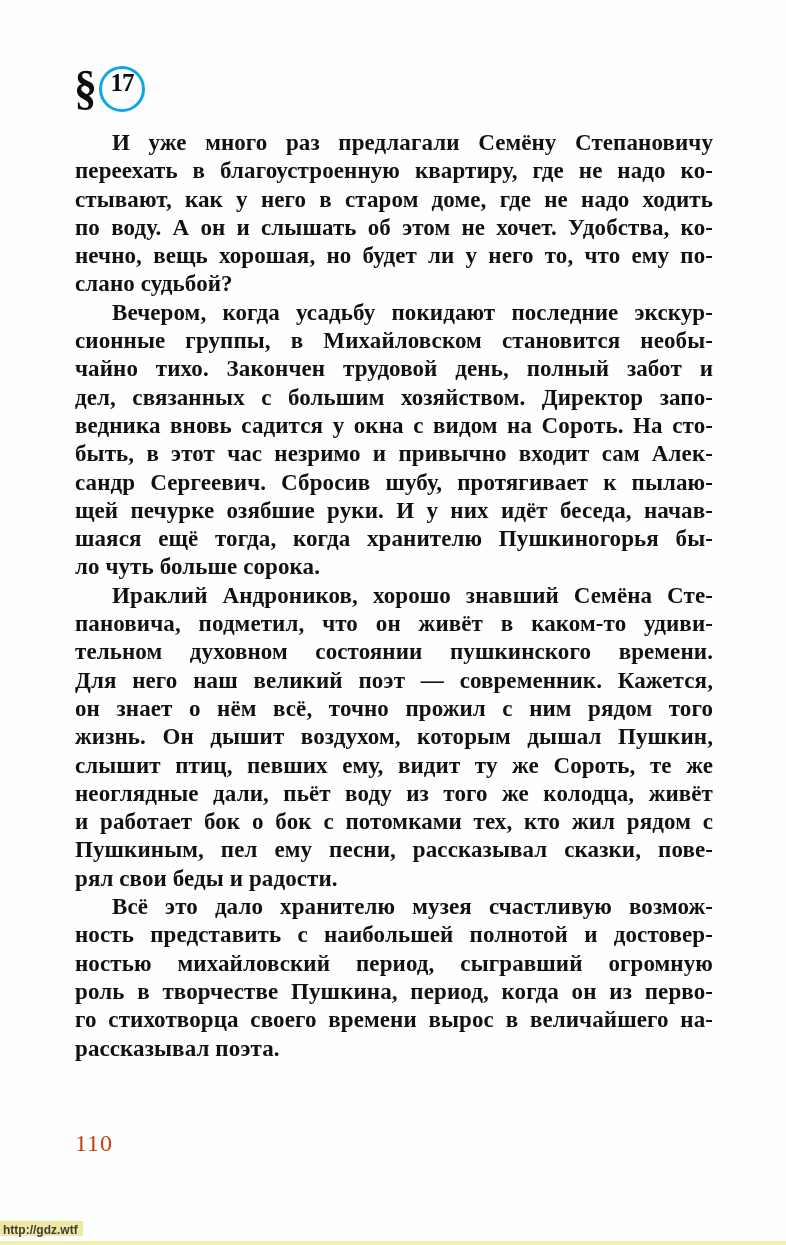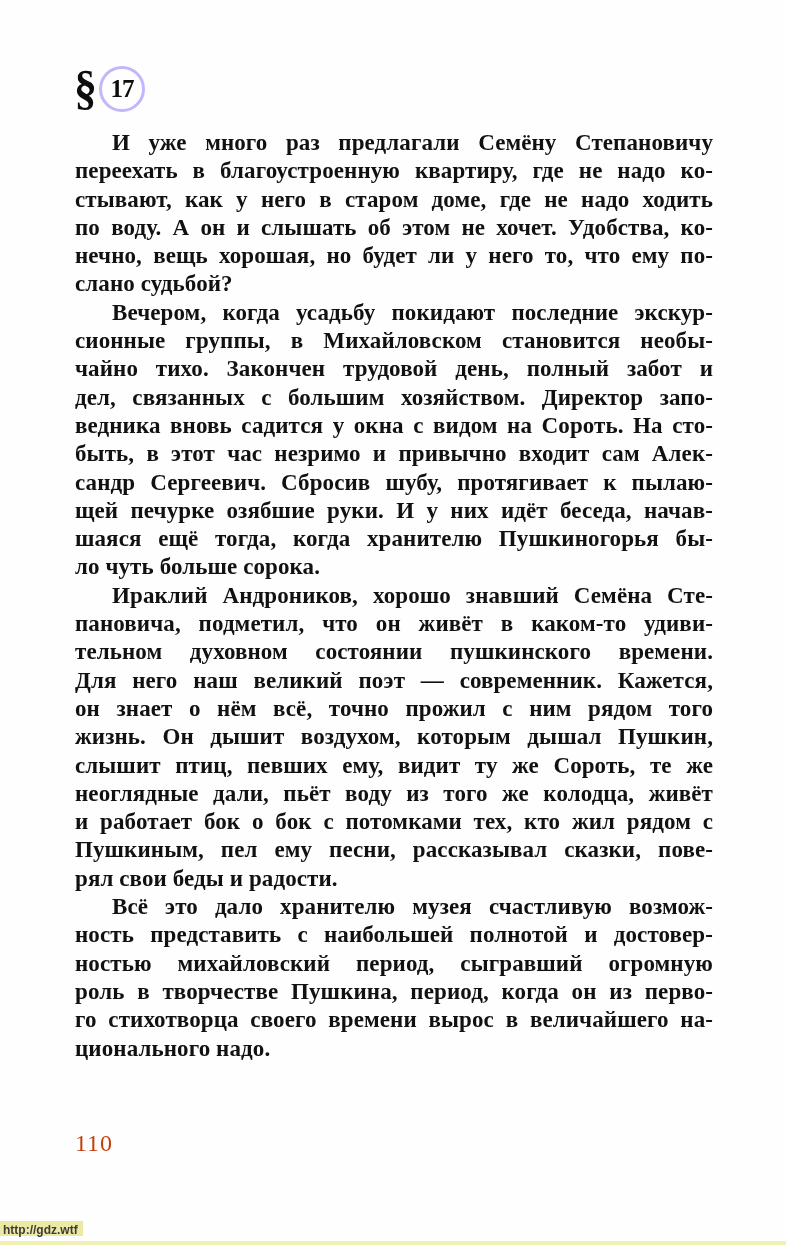--- a/index.html
+++ b/index.html
@@ -31,24 +31,24 @@
   }
   .section-symbol {
     font-size: 46px;
     font-weight: 700;
     line-height: 1;
     transform: scaleY(1.05);
   }
   .section-circle {
     width: 40px;
     height: 40px;
-    border: 3px solid #c4b5fd;
+    border: 3px solid #0ea5e9;
     border-radius: 50%;
     display: flex;
-    align-items: center;
+    align-items: flex-start;
     justify-content: center;
     margin-top: 2px;
   }
   .section-number {
     font-size: 25px;
     font-weight: 700;
     letter-spacing: -1px;
   }
   
   .text-block {
@@ -151,21 +151,21 @@
         <div class="line">и работает бок о бок с потомками тех, кто жил рядом с</div>
         <div class="line">Пушкиным, пел ему песни, рассказывал сказки, пове-</div>
         <div class="line last">рял свои беды и радости.</div>
       </div>
       <div class="paragraph">
         <div class="line first">Всё это дало хранителю музея счастливую возмож-</div>
         <div class="line">ность представить с наибольшей полнотой и достовер-</div>
         <div class="line">ностью михайловский период, сыгравший огромную</div>
         <div class="line">роль в творчестве Пушкина, период, когда он из перво-</div>
         <div class="line">го стихотворца своего времени вырос в величайшего на-</div>
-        <div class="line last">ционального надо.</div>
+        <div class="line last">рассказывал поэта.</div>
       </div>
     </div>
 
   <div class="page-number">110</div>
 
   <div class="watermark">http://gdz.wtf</div>
 
   <div class="bottom-strip"></div>
 
 </div>

